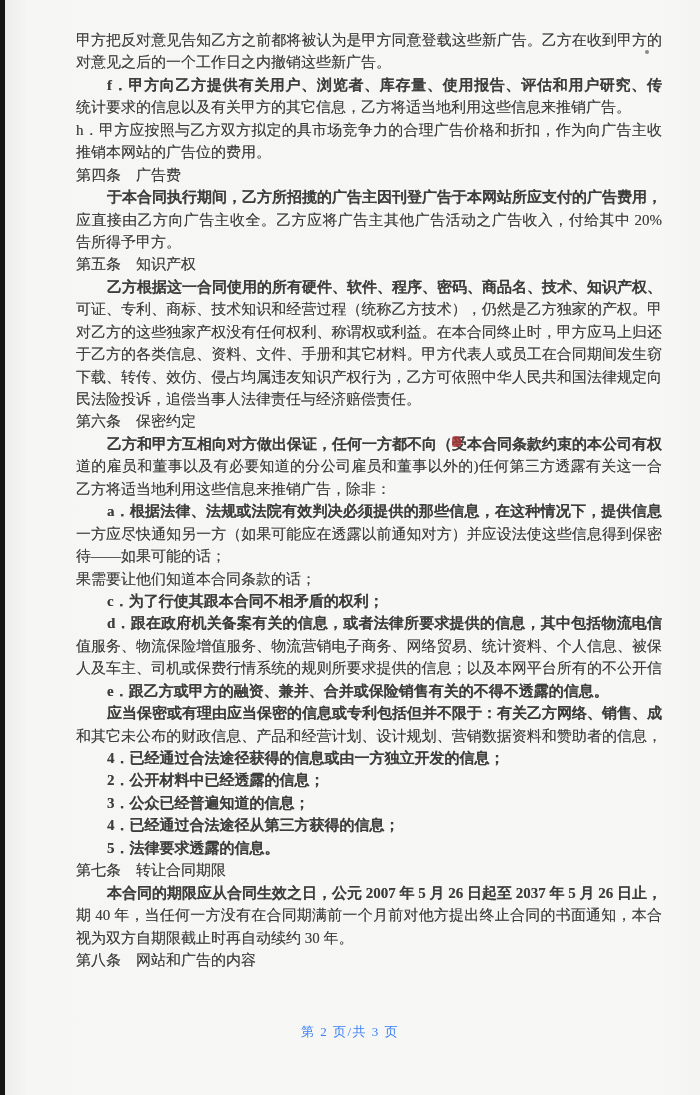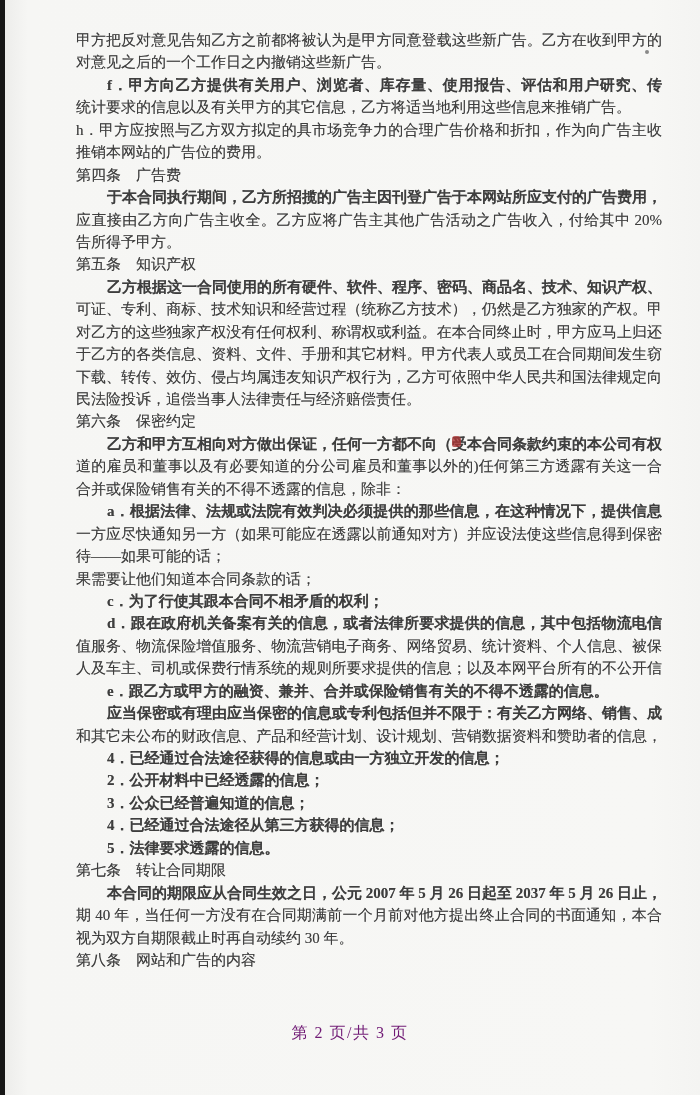--- a/index.html
+++ b/index.html
@@ -49,22 +49,22 @@
   .line.fill.indent {
     padding-left: 0;
     text-indent: 31px;
   }
   .page-footer {
     position: absolute;
     left: 0;
     top: 1023px;
     width: 100%;
     text-align: center;
-    font-size: 16px;
-    color: #701a75;
+    font-size: 13px;
+    color: #3b82f6;
     letter-spacing: 1.5px;
   }
   .artifact-red {
     position: absolute;
     left: 452px;
     top: 436px;
     width: 9px;
     height: 11px;
     background: #a83434;
     opacity: 0.8;
@@ -100,21 +100,21 @@
     <div class="line">第五条　知识产权</div>
     <div class="line indent fill">乙方根据这一合同使用的所有硬件、软件、程序、密码、商品名、技术、知识产权、许</div>
     <div class="line fill">可证、专利、商标、技术知识和经营过程（统称乙方技术），仍然是乙方独家的产权。甲方</div>
     <div class="line fill">对乙方的这些独家产权没有任何权利、称谓权或利益。在本合同终止时，甲方应马上归还属</div>
     <div class="line fill">于乙方的各类信息、资料、文件、手册和其它材料。甲方代表人或员工在合同期间发生窃取、</div>
     <div class="line fill">下载、转传、效仿、侵占均属违友知识产权行为，乙方可依照中华人民共和国法律规定向人</div>
     <div class="line">民法险投诉，追偿当事人法律责任与经济赔偿责任。</div>
     <div class="line">第六条　保密约定</div>
     <div class="line indent fill">乙方和甲方互相向对方做出保证，任何一方都不向（受本合同条款约束的本公司有权知</div>
     <div class="line fill">道的雇员和董事以及有必要知道的分公司雇员和董事以外的)任何第三方透露有关这一合同</div>
-    <div class="line">合并或保险销售有关的不得不透露的信息，除非：</div>
+    <div class="line">乙方将适当地利用这些信息来推销广告，除非：</div>
     <div class="line indent fill">a．根据法律、法规或法院有效判决必须提供的那些信息，在这种情况下，提供信息的</div>
     <div class="line fill">一方应尽快通知另一方（如果可能应在透露以前通知对方）并应设法使这些信息得到保密对</div>
     <div class="line">待——如果可能的话；</div>
     <div class="line">果需要让他们知道本合同条款的话；</div>
     <div class="line indent">c．为了行使其跟本合同不相矛盾的权利；</div>
     <div class="line indent fill">d．跟在政府机关备案有关的信息，或者法律所要求提供的信息，其中包括物流电信增</div>
     <div class="line fill">值服务、物流保险增值服务、物流营销电子商务、网络贸易、统计资料、个人信息、被保险</div>
     <div class="line fill">人及车主、司机或保费行情系统的规则所要求提供的信息；以及本网平台所有的不公开信息。</div>
     <div class="line indent">e．跟乙方或甲方的融资、兼并、合并或保险销售有关的不得不透露的信息。</div>
     <div class="line indent fill">应当保密或有理由应当保密的信息或专利包括但并不限于：有关乙方网络、销售、成本</div>

